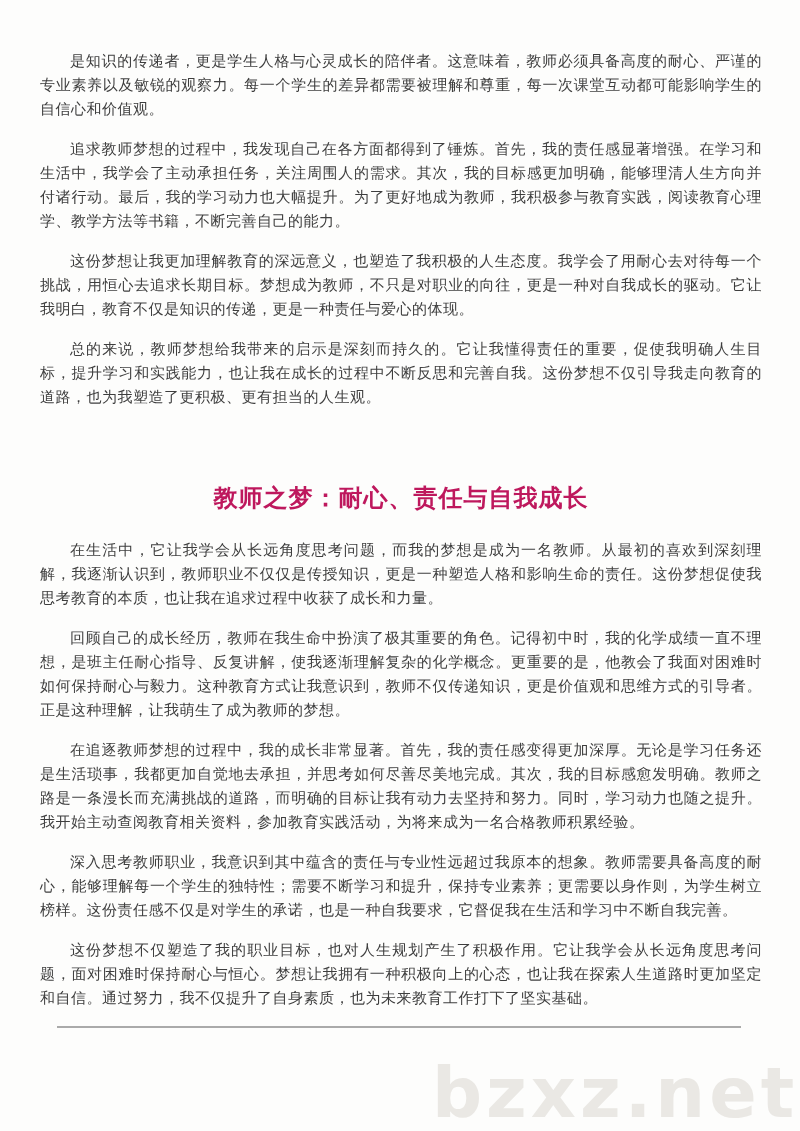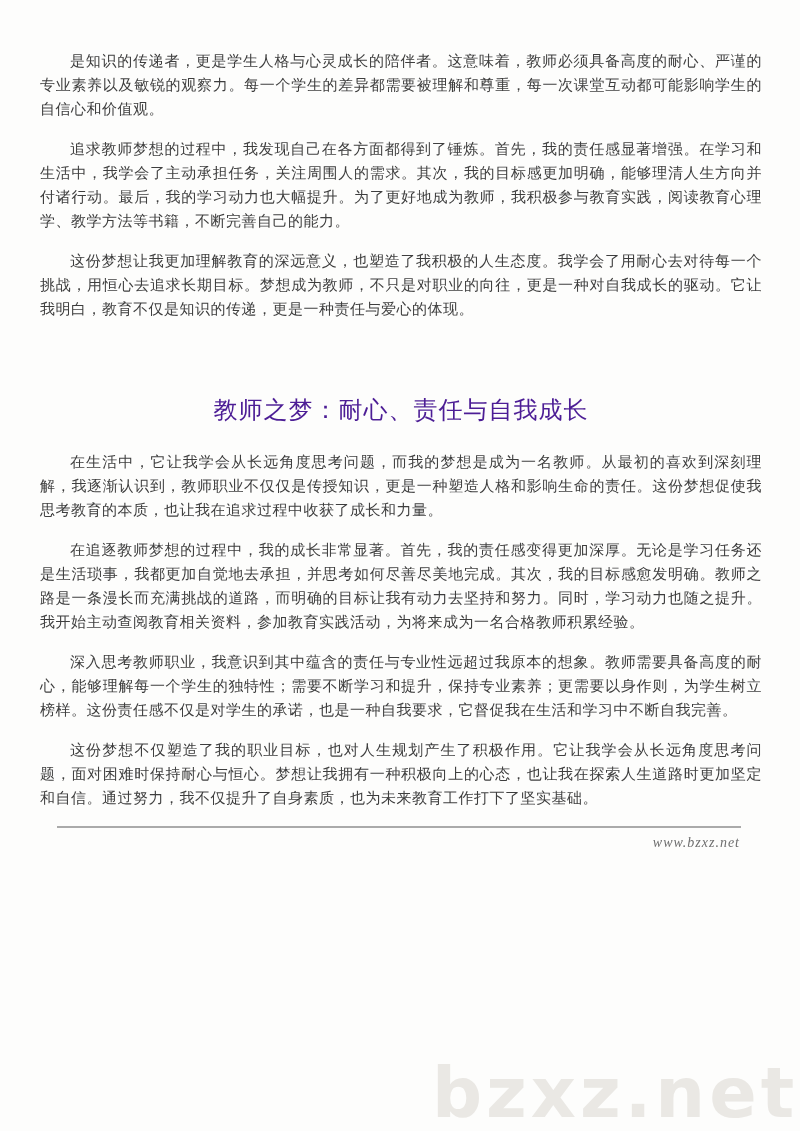--- a/index.html
+++ b/index.html
@@ -29,23 +29,23 @@
     color: #3e3e3e;
     text-indent: 2em;
     text-align: justify;
     letter-spacing: 0.5px;
   }
   h1.essay-title {
     margin: 72px 0 24px 0;
     font-family: "Liberation Sans", "DejaVu Sans", sans-serif;
     font-size: 24px;
     line-height: 33px;
-    font-weight: 400;
+    font-weight: 700;
     text-align: center;
-    color: #4c1d95;
+    color: #be185d;
     letter-spacing: 1px;
   }
   .watermark {
     position: absolute;
     top: 1052px;
     left: 432px;
     z-index: 0;
     font-family: "DejaVu Sans", "Liberation Sans", sans-serif;
     font-weight: 700;
     font-size: 70px;
@@ -79,29 +79,30 @@
 <div class="page">
 
   <div class="watermark">bzxz.net</div>
 
   <div class="content">
 
     <section>
       <p>是知识的传递者，更是学生人格与心灵成长的陪伴者。这意味着，教师必须具备高度的耐心、严谨的专业素养以及敏锐的观察力。每一个学生的差异都需要被理解和尊重，每一次课堂互动都可能影响学生的自信心和价值观。</p>
       <p>追求教师梦想的过程中，我发现自己在各方面都得到了锤炼。首先，我的责任感显著增强。在学习和生活中，我学会了主动承担任务，关注周围人的需求。其次，我的目标感更加明确，能够理清人生方向并付诸行动。最后，我的学习动力也大幅提升。为了更好地成为教师，我积极参与教育实践，阅读教育心理学、教学方法等书籍，不断完善自己的能力。</p>
       <p>这份梦想让我更加理解教育的深远意义，也塑造了我积极的人生态度。我学会了用耐心去对待每一个挑战，用恒心去追求长期目标。梦想成为教师，不只是对职业的向往，更是一种对自我成长的驱动。它让我明白，教育不仅是知识的传递，更是一种责任与爱心的体现。</p>
+      <p>总的来说，教师梦想给我带来的启示是深刻而持久的。它让我懂得责任的重要，促使我明确人生目标，提升学习和实践能力，也让我在成长的过程中不断反思和完善自我。这份梦想不仅引导我走向教育的道路，也为我塑造了更积极、更有担当的人生观。</p>
     </section>
 
     <h1 class="essay-title">教师之梦：耐心、责任与自我成长</h1>
 
     <section>
       <p>在生活中，它让我学会从长远角度思考问题，而我的梦想是成为一名教师。从最初的喜欢到深刻理解，我逐渐认识到，教师职业不仅仅是传授知识，更是一种塑造人格和影响生命的责任。这份梦想促使我思考教育的本质，也让我在追求过程中收获了成长和力量。</p>
+      <p>回顾自己的成长经历，教师在我生命中扮演了极其重要的角色。记得初中时，我的化学成绩一直不理想，是班主任耐心指导、反复讲解，使我逐渐理解复杂的化学概念。更重要的是，他教会了我面对困难时如何保持耐心与毅力。这种教育方式让我意识到，教师不仅传递知识，更是价值观和思维方式的引导者。正是这种理解，让我萌生了成为教师的梦想。</p>
       <p>在追逐教师梦想的过程中，我的成长非常显著。首先，我的责任感变得更加深厚。无论是学习任务还是生活琐事，我都更加自觉地去承担，并思考如何尽善尽美地完成。其次，我的目标感愈发明确。教师之路是一条漫长而充满挑战的道路，而明确的目标让我有动力去坚持和努力。同时，学习动力也随之提升。我开始主动查阅教育相关资料，参加教育实践活动，为将来成为一名合格教师积累经验。</p>
       <p>深入思考教师职业，我意识到其中蕴含的责任与专业性远超过我原本的想象。教师需要具备高度的耐心，能够理解每一个学生的独特性；需要不断学习和提升，保持专业素养；更需要以身作则，为学生树立榜样。这份责任感不仅是对学生的承诺，也是一种自我要求，它督促我在生活和学习中不断自我完善。</p>
       <p>这份梦想不仅塑造了我的职业目标，也对人生规划产生了积极作用。它让我学会从长远角度思考问题，面对困难时保持耐心与恒心。梦想让我拥有一种积极向上的心态，也让我在探索人生道路时更加坚定和自信。通过努力，我不仅提升了自身素质，也为未来教育工作打下了坚实基础。</p>
     </section>
 
     <div class="footer-rule"></div>
 
-    <div class="footer-url">www.bzxz.net</div>
 
   </div>
 </div>
 
 </body></html>

